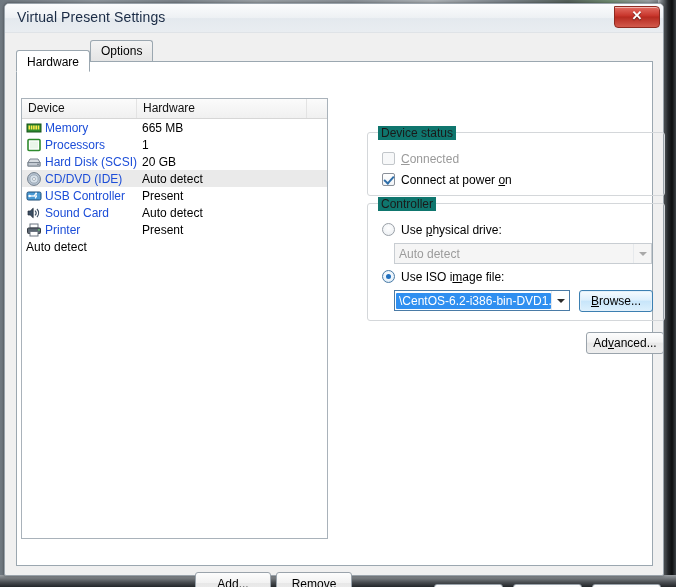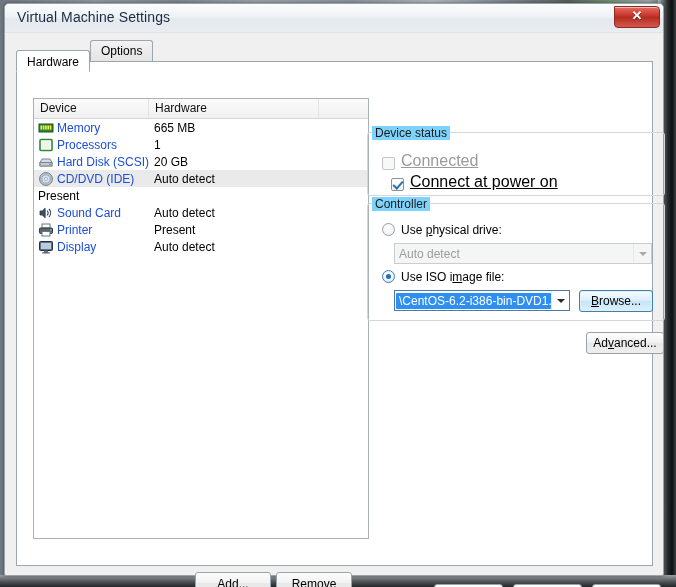--- a/index.html
+++ b/index.html
@@ -129,22 +129,22 @@
     width: 637px;
     height: 505px;
     background: #ffffff;
     border: 1px solid #9ba7b0;
     box-sizing: border-box;
   }
 
   
   .devlist {
     position: absolute;
-    left: 16px; top: 36px;
-    width: 336px;
+    left: 4px; top: 36px;
+    width: 307px;
     height: 441px;
     background: #ffffff;
     border: 1px solid #a9b2ba;
     box-sizing: border-box;
   }
   .dev-header {
     display: flex;
     height: 19px;
     background: linear-gradient(180deg,#fbfbfb 0%,#f0f0f0 100%);
     border-bottom: 1px solid #d6d6d6;
@@ -216,36 +216,35 @@
 
   
   .group {
     position: absolute;
     border: 1px solid #d4d7da;
     border-radius: 3px;
     box-sizing: border-box;
   }
   .group > .legend {
     position: absolute;
-    top: -7px; left: 4px;
-    background: #7dd3fc;
+    top: -7px; left: 10px;
+    background: #0f766e;
     padding: 0 3px;
     font-size: 12px;
     color: #1a1a1a;
   }
   #grp-status     { left: 350px; top: 70px;  width: 298px; height: 64px; }
   #grp-connection { left: 350px; top: 141px; width: 298px; height: 118px; }
 
   
   .chk-row {
     position: absolute;
     display: flex;
-    align-items: flex-end;
-    font-size: 16px;
-    text-decoration: underline;
+    align-items: flex-start;
+    font-size: 12px;
   }
   .checkbox {
     width: 13px; height: 13px;
     border: 1px solid #8a9099;
     background: linear-gradient(180deg,#ffffff 0%,#f1f4f7 100%);
     border-radius: 2px;
     margin-right: 6px;
     position: relative;
     box-sizing: border-box;
     flex: 0 0 13px;
@@ -362,21 +361,21 @@
 </head>
 <body>
 
 <div id="backdrop"></div>
 <div id="backdrop-right"></div>
 <div id="backdrop-bottom"></div>
 
 <div id="dialog">
 
   <div class="titlebar">
-    <div class="title-text">Virtual Machine Settings</div>
+    <div class="title-text">Virtual Present Settings</div>
     <div class="close-btn">
       <div class="close-x">✕</div>
     </div>
   </div>
 
   <div class="dlg-body">
 
     <div class="tabstrip">
       <div class="tab active">
         <span>Hardware</span>
@@ -442,20 +441,32 @@
                     <circle cx="8" cy="8" r="6.4" fill="#b9c6d4" stroke="#6e7b88"></circle>
                     <circle cx="8" cy="8" r="4.1" fill="#d7e1ea" stroke="#8c99a6" stroke-width=".7"></circle>
                     <circle cx="8" cy="8" r="1.5" fill="#ffffff" stroke="#8c99a6" stroke-width=".7"></circle>
                   </svg>
                 </span>
                 <span>CD/DVD (IDE)</span>
               </div>
               <div class="dev-summary">Auto detect</div>
             </div>
             <div class="dev-row">
+              <div class="dev-name">
+                <span class="devicon">
+                  <svg width="16" height="16" viewBox="0 0 16 16">
+                    <rect x="1" y="4" width="14" height="8" rx="1.5" fill="#4a9ad4" stroke="#1f4e79"></rect>
+                    <path d="M4 8 H11" stroke="#ffffff" stroke-width="1.3"></path>
+                    <circle cx="3.6" cy="8" r="1.3" fill="#ffffff"></circle>
+                    <path d="M8 8 L9.8 5.6 M10.6 8 L9.2 10.4" stroke="#ffffff" stroke-width="1.1" fill="none"></path>
+                    <rect x="9.2" y="4.7" width="1.8" height="1.8" fill="#ffffff"></rect>
+                  </svg>
+                </span>
+                <span>USB Controller</span>
+              </div>
               <div class="dev-summary">Present</div>
             </div>
             <div class="dev-row">
               <div class="dev-name">
                 <span class="devicon">
                   <svg width="16" height="16" viewBox="0 0 16 16">
                     <path d="M2 6 H4.2 L7.2 3.2 V12.8 L4.2 10 H2 Z" fill="#3d4f63" stroke="#1f2a36" stroke-width=".7"></path>
                     <path d="M9 5.6 a3.4 3.4 0 0 1 0 4.8" fill="none" stroke="#3d4f63" stroke-width="1.2"></path>
                     <path d="M11 4 a6 6 0 0 1 0 8" fill="none" stroke="#3d4f63" stroke-width="1.2"></path>
                   </svg>
@@ -472,52 +483,41 @@
                     <rect x="1.5" y="6" width="13" height="5.5" rx="1" fill="#5c6672" stroke="#343b43"></rect>
                     <rect x="4" y="9.5" width="8" height="4.5" fill="#ffffff" stroke="#6b7580"></rect>
                     <rect x="12.2" y="7.2" width="1.4" height="1.4" fill="#6fe06f"></rect>
                   </svg>
                 </span>
                 <span>Printer</span>
               </div>
               <div class="dev-summary">Present</div>
             </div>
             <div class="dev-row">
-              <div class="dev-name">
-                <span class="devicon">
-                  <svg width="16" height="16" viewBox="0 0 16 16">
-                    <rect x="1.5" y="2.5" width="13" height="9" rx="1" fill="#4e5d70" stroke="#243040"></rect>
-                    <rect x="2.8" y="3.8" width="10.4" height="6.4" fill="#b9cde2"></rect>
-                    <rect x="6" y="11.5" width="4" height="2" fill="#5e6c7d"></rect>
-                    <rect x="4.2" y="13.2" width="7.6" height="1.2" rx=".5" fill="#4e5d70"></rect>
-                  </svg>
-                </span>
-                <span>Display</span>
-              </div>
               <div class="dev-summary">Auto detect</div>
             </div>
           </div>
       </div>
 
       <button class="btn btn-add">
         <span class="mn">A</span>dd...
       </button>
       <button class="btn btn-remove">
         <span class="mn">R</span>emove
       </button>
 
       <div class="group" id="grp-status">
         <div class="legend">Device status</div>
 
         <div class="chk-row disabled" style="left:14px; top:19px;">
           <span class="checkbox"></span>
           <span><span class="mn">C</span>onnected</span>
         </div>
 
-        <div class="chk-row" style="left:23px; top:40px;">
+        <div class="chk-row" style="left:14px; top:40px;">
           <span class="checkbox checked"></span>
           <span>Connect at power <span class="mn">o</span>n</span>
         </div>
       </div>
 
       <div class="group" id="grp-connection">
         <div class="legend">Controller</div>
 
         <div class="radio-row" style="left:14px; top:19px;">
           <span class="radio"></span>

